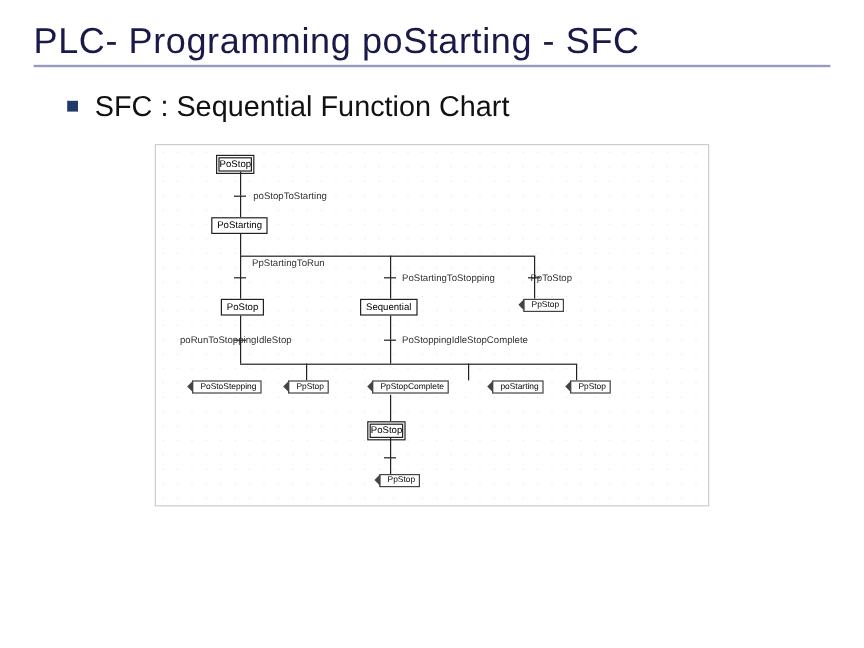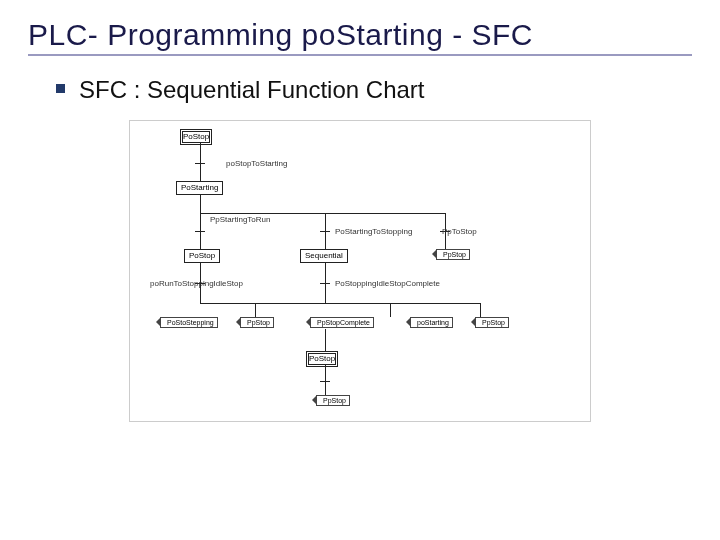--- a/index.html
+++ b/index.html
@@ -122,21 +122,21 @@
     <div>SFC : Sequential Function Chart</div>
   </div>
 </div>
 
 <div class="diagram">
   <div class="dots"></div>
 
   <div class="step dbl" style="left:50px;top:8px">PoStop</div>
   <div class="v" style="left:70px;top:22px;height:20px"></div>
   <div class="cross" style="left:65px;top:42px"></div>
-  <div class="tlabel" style="left:96px;top:38px">poStopToStarting</div>
+  <div class="tlabel" style="left:81px;top:38px">poStopToStarting</div>
 
   <div class="v" style="left:70px;top:42px;height:18px"></div>
   <div class="step" style="left:46px;top:60px">PoStarting</div>
   <div class="v" style="left:70px;top:74px;height:18px"></div>
 
   <div class="h" style="left:70px;top:92px;width:245px"></div>
   <div class="v" style="left:70px;top:92px;height:18px"></div>
   <div class="v" style="left:195px;top:92px;height:18px"></div>
   <div class="v" style="left:315px;top:92px;height:18px"></div>
 

